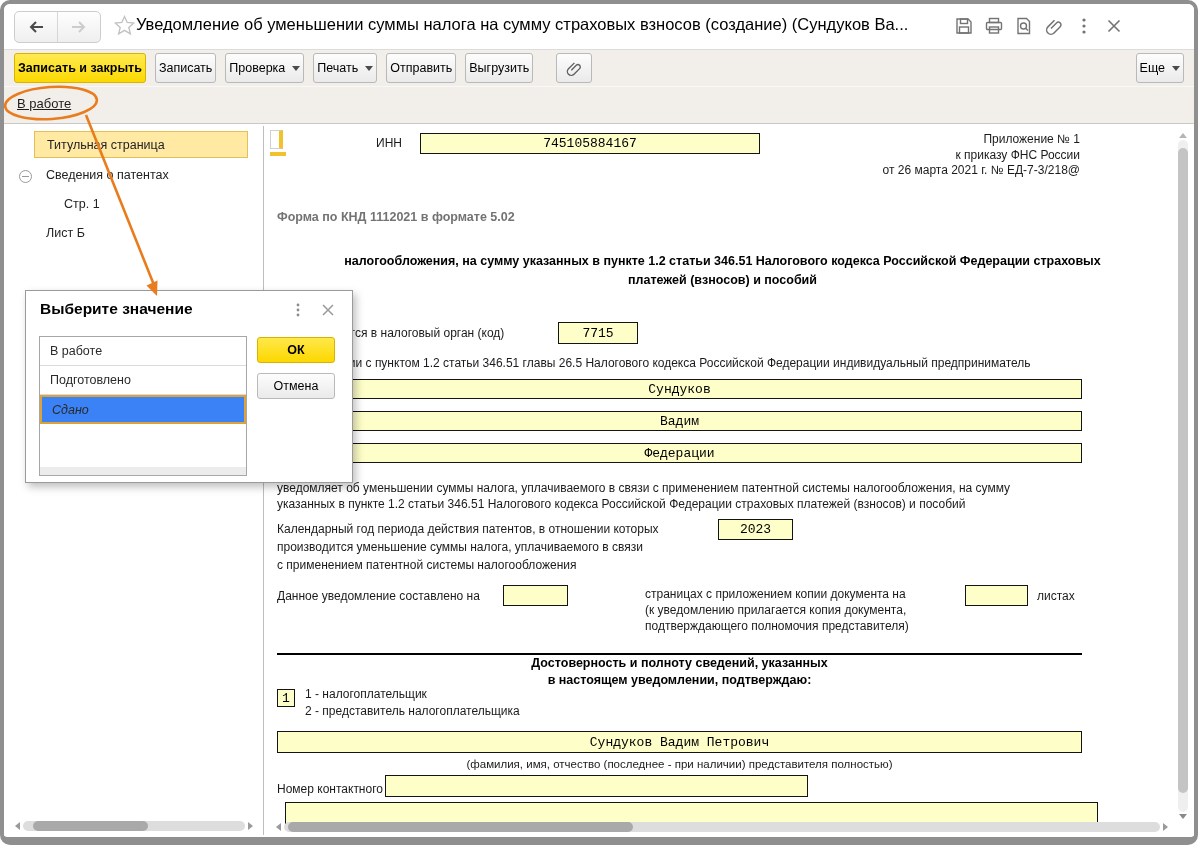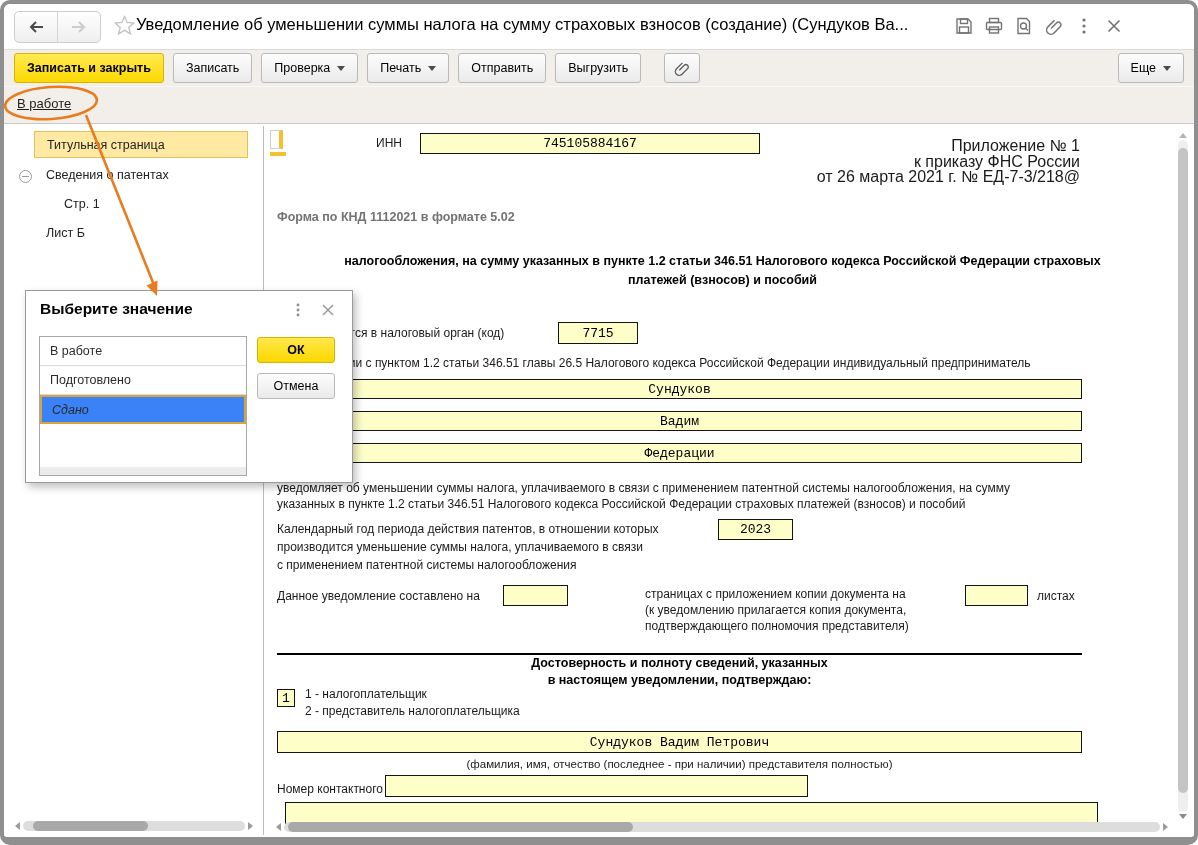--- a/index.html
+++ b/index.html
@@ -10,21 +10,21 @@
   .navgroup{position:absolute;left:10px;top:7px;height:30px;display:flex;border:1px solid #cdcdcd;border-radius:5px;overflow:hidden;background:linear-gradient(#fefefe,#efefef);}
   .navbtn{width:42px;display:flex;align-items:center;justify-content:center;}
   .navbtn + .navbtn{border-left:1px solid #d6d6d6;}
   .star{position:absolute;left:110px;top:11px;}
   .wtitle{position:absolute;left:132px;top:11px;font-size:16.5px;color:#000;white-space:nowrap;overflow:hidden;max-width:820px;}
   .tb-icons{position:absolute;right:70px;top:12px;display:flex;gap:10px;align-items:center;}
   .tb-icons .ic{width:20px;height:20px;display:flex;align-items:center;justify-content:center;cursor:pointer;}
 
   
   .toolbar{position:absolute;left:0;top:46px;width:100%;height:36px;background:#f2efeb;display:flex;align-items:center;gap:9px;padding:0 10px;box-sizing:border-box;}
-  .btn{height:28px;padding:0 12px;background:linear-gradient(#fdfdfd,#ebeaea);border:1px solid #b9b9b9;border-radius:3px;font-size:12.5px;color:#000;display:inline-flex;align-items:center;gap:7px;white-space:nowrap;cursor:pointer;}
+  .btn{height:28px;padding:0 3px;background:linear-gradient(#fdfdfd,#ebeaea);border:1px solid #b9b9b9;border-radius:3px;font-size:12.5px;color:#000;display:inline-flex;align-items:center;gap:7px;white-space:nowrap;cursor:pointer;}
   .btn.primary{background:linear-gradient(#ffea53,#fcd900);border-color:#d8b400;font-weight:bold;}
   .btn.iconbtn{padding:0 8px;margin-left:14px;}
   .btn.more{margin-left:auto;}
   .caret{width:0;height:0;border:4px solid transparent;border-top:5px solid #4b4b4b;margin-top:5px;}
 
   
   .statusrow{position:absolute;left:0;top:82px;width:100%;height:37px;background:#f2efeb;border-top:1px solid #faf8f6;}
   .statuslink{position:absolute;left:13px;top:9px;font-size:13px;color:#1e1e1e;text-decoration:underline;cursor:pointer;}
 
   
@@ -43,21 +43,21 @@
   .arr.l{border-right:5px solid #9a9a9a;}
   .arr.r{border-left:5px solid #9a9a9a;}
   .arr.u{border-bottom:5px solid #b5b5b5;}
   .arr.d{border-top:5px solid #8a8a8a;}
 
   
   .form{position:absolute;left:264px;top:2px;right:4px;bottom:2px;background:#fff;overflow:hidden;font-size:12px;color:#1b1b1b;}
   .fl{position:absolute;white-space:nowrap;}
   .fbold{font-weight:bold;color:#737373;font-size:12.5px;}
   .field{position:absolute;background:#fefec8;border:1px solid #141414;box-sizing:border-box;font-family:"Liberation Mono","DejaVu Sans Mono",monospace;font-size:13px;display:flex;align-items:center;justify-content:center;color:#000;cursor:text;}
-  .annex{position:absolute;right:110px;top:12px;width:300px;text-align:right;font-size:16px;line-height:15.5px;color:#1b1b1b;}
+  .annex{position:absolute;right:110px;top:6px;width:300px;text-align:right;font-size:12px;line-height:15.5px;color:#1b1b1b;}
   .ftitle{position:absolute;left:0;top:126px;width:909px;text-align:center;font-weight:bold;font-size:12.5px;line-height:19px;color:#000;}
   .fhr{position:absolute;left:9px;top:527px;width:805px;border-top:2px solid #000;}
   .confirm{position:absolute;left:9px;width:805px;text-align:center;font-weight:bold;font-size:12.5px;color:#000;}
   .cellmark{position:absolute;left:2px;top:4px;width:13px;height:19px;background:#fff;border:1px solid #cfcfcf;border-right:4px solid #f2c12e;box-sizing:border-box;}
   .cellmark:after{content:"";position:absolute;left:-1px;top:21px;width:16px;height:4px;background:#f2c12e;}
 
   
   .dialog{position:absolute;left:21px;top:286px;width:326px;height:191px;background:#fff;border:1px solid #9a9a9a;box-shadow:3px 4px 8px rgba(0,0,0,.25);z-index:40;}
   .dlg-title{position:absolute;left:14px;top:9px;font-size:15.5px;font-weight:bold;color:#000;}
   .dlg-ico{position:absolute;top:10px;width:18px;height:18px;display:flex;align-items:center;justify-content:center;cursor:pointer;}

